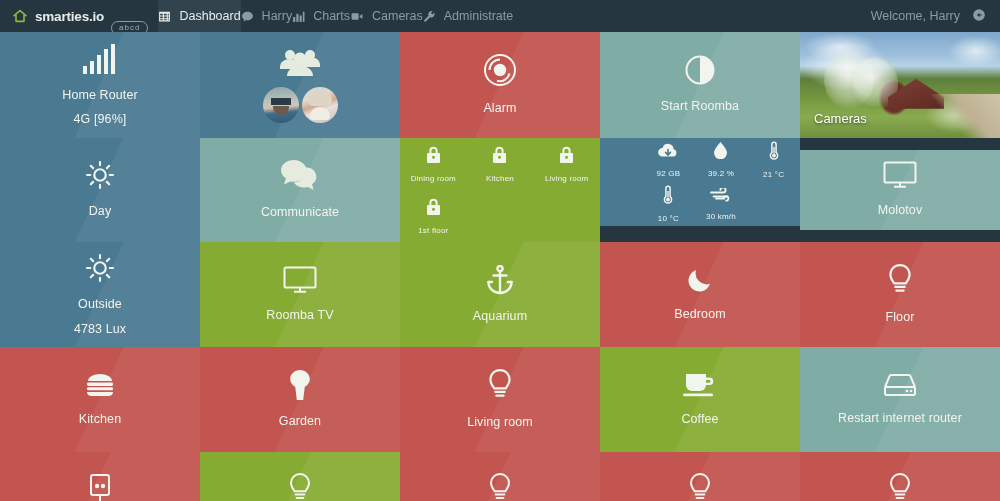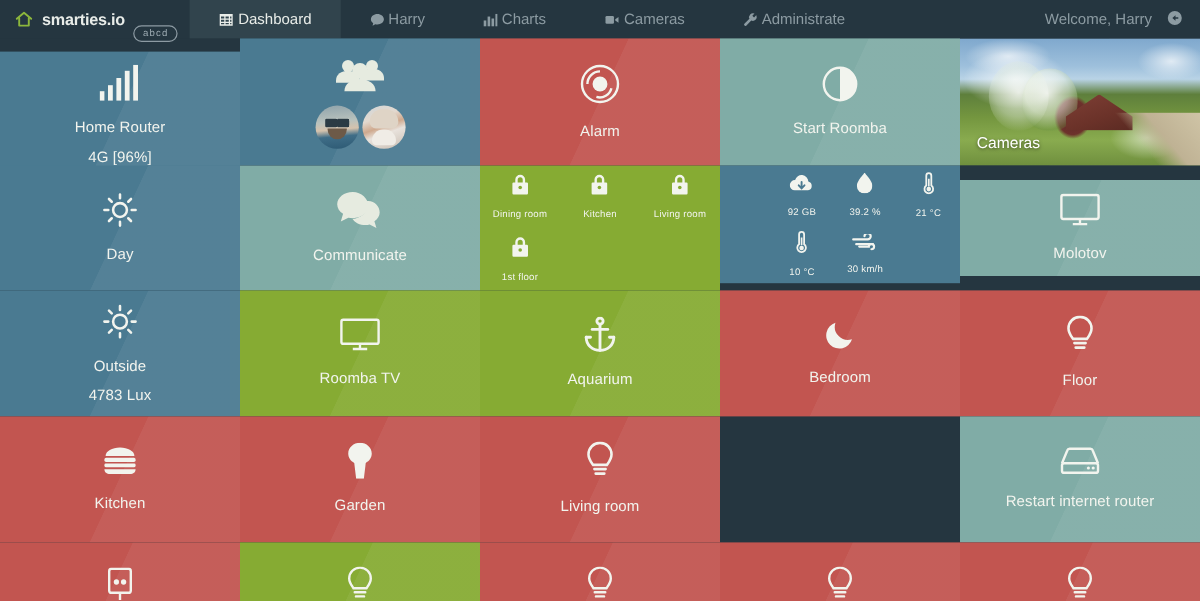--- a/index.html
+++ b/index.html
@@ -27,22 +27,22 @@
   .brand-icon { width: 16px; height: 16px; display: block; }
   .nav-badge {
     border: 1px solid #8d9ba3; border-radius: 7px;
     color: #9fadb4; font-size: 8px; font-weight: normal;
     padding: 2px 7px 2px 7px; letter-spacing: 1px;
     line-height: 1;
     margin-top: 24px;
   }
   .nav-items { display: flex; align-items: stretch; }
   .nav-item {
-    display: flex; align-items: center; gap: 3px;
-    padding: 0 24px;
+    display: flex; align-items: center; gap: 8px;
+    padding: 0 0;
     color: #8c9ba2; text-decoration: none;
     white-space: nowrap;
   }
   .nav-item.active { background: #31444d; color: #e9ede9; }
   .nav-item svg { display: block; }
   .nav-right {
     margin-left: auto;
     display: flex; align-items: center; gap: 12px;
     padding: 4px 14px;
     color: #8c9ba2;
@@ -218,21 +218,21 @@
     <span>
       <svg width="14" height="14" viewBox="0 0 24 24" fill="currentColor">
           <path d="M12 2a10 10 0 1 0 0 20 10 10 0 0 0 0-20zM11 7h2v4h3l-4 4.5L8 11h3V7z" transform="rotate(90 12 12)"></path>
         </svg>
     </span>
   </div>
 </div>
 
 <div class="grid">
 
-  <div class="tile c-blue" style="left:0;top:11px;width:200px;height:106px;">
+  <div class="tile c-blue" style="left:0;top:0;width:200px;height:106px;">
     <span class="tile-icon">
       <svg width="34" height="30" viewBox="0 0 34 30" fill="#f2f4ee">
         <rect x="0" y="22" width="4" height="8"></rect>
           <rect x="7" y="17" width="4" height="13"></rect>
         <rect x="14" y="11" width="4" height="19"></rect>
           <rect x="21" y="5" width="4" height="25"></rect>
         <rect x="28" y="0" width="4" height="30"></rect>
       </svg>
     </span>
     <div class="tile-label">Home Router</div>
@@ -426,21 +426,21 @@
   <div class="tile c-teal" style="left:600px;top:0;width:200px;height:106px;">
     <span class="tile-icon">
       <svg width="30" height="30" viewBox="0 0 30 30" fill="none" stroke="#f2f4ee" stroke-width="2">
         <circle cx="15" cy="15" r="13.5"></circle>
         <path d="M15 1.5a13.5 13.5 0 0 1 0 27z" fill="#f2f4ee" stroke="none"></path>
       </svg>
     </span>
     <div class="tile-label">Start Roomba</div>
   </div>
 
-  <div class="minigrid c-blue" style="left:600px;top:106px;width:200px;height:98px;padding-left:42px;">
+  <div class="minigrid c-blue" style="left:600px;top:106px;width:200px;height:88px;padding-left:42px;">
     <div class="mini">
       <span class="mini-icon">
         <svg width="20" height="16" viewBox="0 0 20 16" fill="#f2f4ee">
             <path d="M15.6 6.2A5.6 5.6 0 0 0 4.6 5 4.3 4.3 0 0 0 4.3 13.6h11.1a3.8 3.8 0 0 0 .2-7.4z"></path>
             <path d="M10 6.6v4.2M7.6 9.4 10 12l2.4-2.6" stroke="#4a7a91" stroke-width="1.6" fill="none" stroke-linecap="round"></path>
           </svg>
       </span>
       <span class="mini-label">92 GB</span>
     </div>
     <div class="mini">
@@ -486,20 +486,30 @@
 
   <div class="tile c-red" style="left:600px;top:210px;width:200px;height:105px;">
     <span class="tile-icon">
       <svg width="26" height="26" viewBox="0 0 26 26" fill="#f2f4ee">
         <path d="M23 16.8A11 11 0 0 1 9.2 3 11 11 0 1 0 23 16.8z"></path>
       </svg>
     </span>
     <div class="tile-label">Bedroom</div>
   </div>
 
+  <div class="tile c-green" style="left:600px;top:315px;width:200px;height:105px;">
+    <span class="tile-icon">
+      <svg width="34" height="26" viewBox="0 0 34 26" fill="#f2f4ee">
+        <path d="M3 2h20v11a6 6 0 0 1-6 6H9a6 6 0 0 1-6-6V2z"></path>
+        <path d="M23 5.5h3.5a3.8 3.8 0 0 1 0 7.6H23v-2.4h3.3a1.4 1.4 0 0 0 0-2.8H23V5.5z"></path>
+        <rect x="0" y="21.5" width="30" height="2.8" rx="1.4"></rect>
+      </svg>
+    </span>
+    <div class="tile-label">Coffee</div>
+  </div>
 
   <div class="tile c-red" style="left:600px;top:420px;width:200px;height:49px;">
     <span class="tile-icon" style="margin-bottom:0;margin-top:26px;">
       <svg width="22" height="30" viewBox="0 0 22 30" fill="none" stroke="#f2f4ee" stroke-width="2">
         <path d="M11 1C6 1 2 5 2 10c0 3.4 2 5.8 3.6 8.2h10.8C18 15.8 20 13.4 20 10c0-5-4-9-9-9z"></path>
         <path d="M6.6 21.5h8.8M7.6 25h6.8" stroke-linecap="round"></path>
       </svg>
     </span>
   </div>
 

